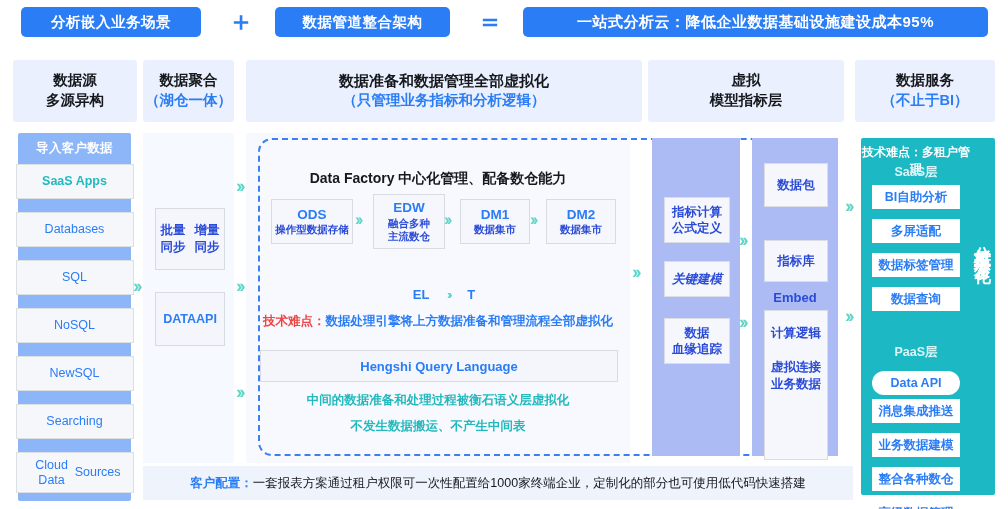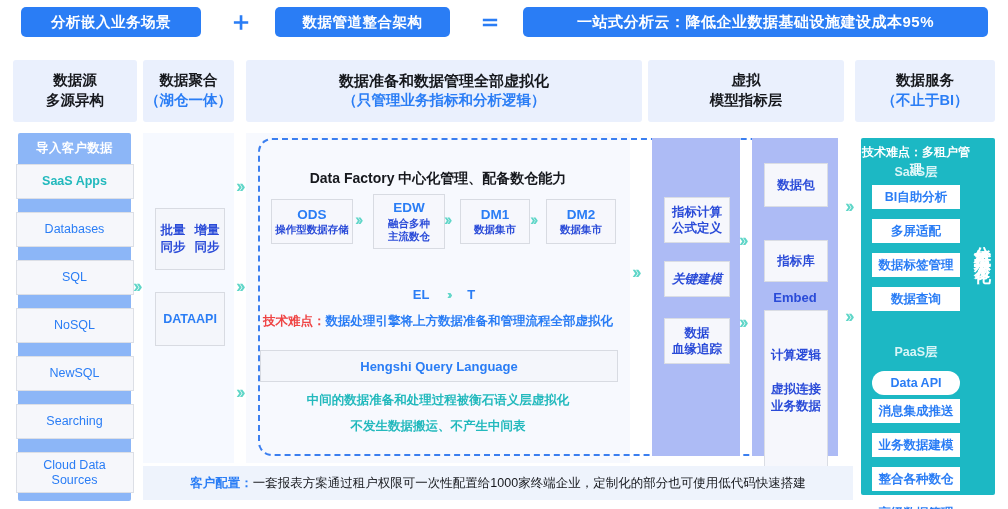--- a/index.html
+++ b/index.html
@@ -47,21 +47,21 @@
     background:#8cb6f7;border-radius:2px;
     display:flex;flex-direction:column;align-items:center;padding-top:7px;
   }
   #col1 .ctitle{color:#ffffff;font-weight:bold;font-size:12.5px;margin-bottom:7px;letter-spacing:.3px;}
   .chip-w{
     width:92px;min-height:27px;background:#f6f7fb;border:1px solid #dcdfe6;
     display:flex;align-items:center;justify-content:center;text-align:center;
     color:#2a7df5;font-size:12.5px;margin-bottom:13px;line-height:1.15;padding:3px 12px;
   }
   .chip-w.teal{color:#23b9bd;font-weight:bold;}
-  .chip-w.two{min-height:33px;flex-direction:column;}
+  .chip-w.two{min-height:33px;}
 
   
   #col2{
     position:absolute;left:143px;top:133px;width:91px;height:330px;
     background:#f6f9ff;
   }
   .box2{
     position:absolute;width:68px;background:#f4f6fb;border:1px solid #d8dbe2;
     display:flex;flex-direction:row;align-items:center;justify-content:center;
     color:#2a4bd8;font-size:12.5px;font-weight:bold;line-height:1.35;text-align:center;
@@ -120,21 +120,21 @@
   .vbox{
     position:absolute;background:#f6f7fc;border:1px solid #dadde4;
     display:flex;flex-direction:column;align-items:center;justify-content:center;
     text-align:center;color:#2a4bd8;font-size:12.5px;font-weight:bold;line-height:1.3;
   }
   #v1{left:664px;top:197px;width:64px;height:44px;}
   #v2{left:664px;top:261px;width:64px;height:34px;font-style:italic;}
   #v3{left:664px;top:318px;width:64px;height:44px;}
   #v4{left:764px;top:163px;width:62px;height:42px;}
   #v5{left:764px;top:240px;width:62px;height:40px;}
-  #v6{left:764px;top:310px;width:62px;height:134px;justify-content:flex-start;padding-top:36px;text-align:right;}
+  #v6{left:764px;top:310px;width:62px;height:134px;justify-content:flex-start;padding-top:14px;text-align:right;}
   #v6 .l2{margin-top:18px;line-height:1.35;}
   #embed{position:absolute;left:752px;top:290px;width:86px;text-align:center;
          color:#2a4bd8;font-size:13px;font-weight:bold;}
 
   
   #col5{
     position:absolute;left:861px;top:138px;width:134px;height:357px;
     background:#1cb8c4;border-radius:2px;
   }
   #col5 .tt{position:absolute;left:0;top:6px;width:110px;text-align:center;

